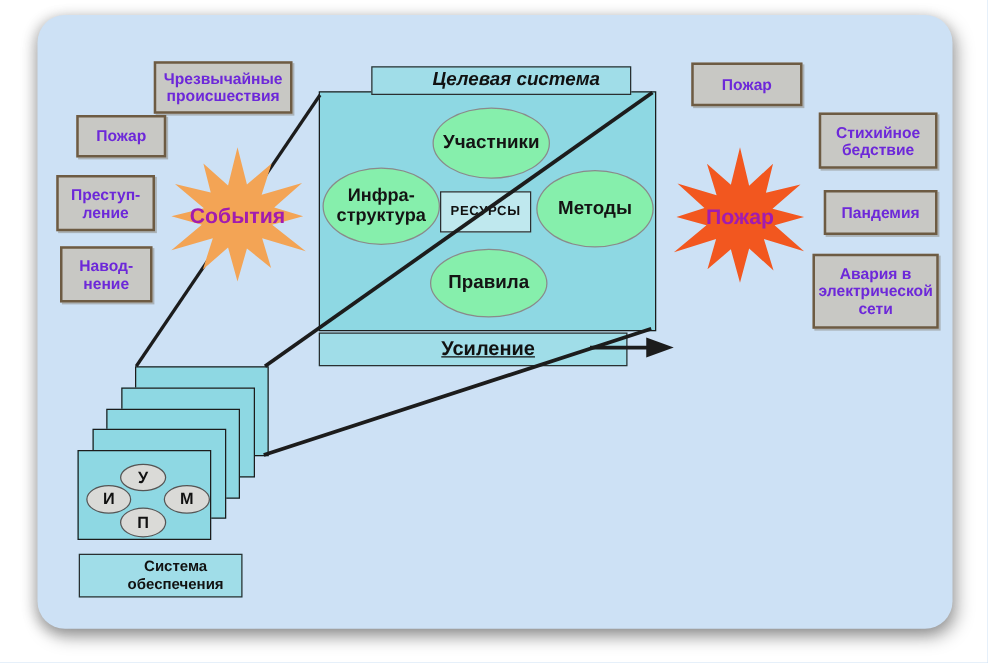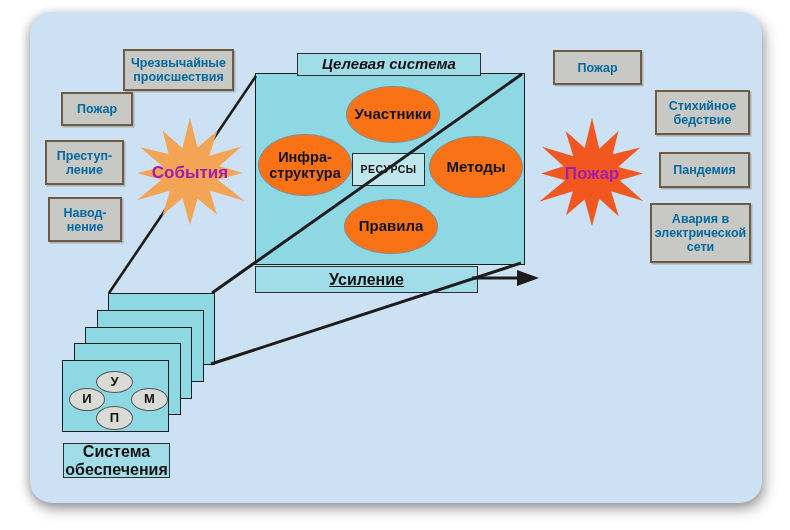--- a/index.html
+++ b/index.html
@@ -10,29 +10,29 @@
   .abs{position:absolute;}
   .lbl{white-space:pre-line;text-align:center;line-height:1.12;}
   #panel{
     left:30px;top:12px;width:732px;height:491px;border-radius:22px;
     background:#cde1f5;box-shadow:3px 6px 14px rgba(0,0,0,.35), -3px 2px 10px rgba(0,0,0,.18);
   }
   .graybox{
     background:#c8c8c4;border:2px solid #6d5b43;
     box-shadow:1.5px 1.5px 0 rgba(90,70,40,.30);
     display:flex;align-items:center;justify-content:center;
-    font-weight:700;font-size:12.5px;color:#0369a1;
+    font-weight:700;font-size:12.5px;color:#6d28d9;
   }
   .cyan{background:#8ed8e3;border:1.6px solid #1c1c1c;}
   .cyanbar{
     background:#a0dde8;border:1.4px solid #2a2f31;
-    display:flex;align-items:center;justify-content:center;font-weight:700;
+    display:flex;align-items:center;justify-content:center;font-weight:700;padding-left:24px;
   }
   .ellipse{
-    background:#f97316;border:1.3px solid #8a8a8a;border-radius:50%;
+    background:#86efac;border:1.3px solid #8a8a8a;border-radius:50%;
     display:flex;align-items:center;justify-content:center;
     font-weight:700;font-size:15px;color:#141414;
   }
   .mini{
     background:#dadad7;border:1.2px solid #555;border-radius:50%;
     display:flex;align-items:center;justify-content:center;
     font-weight:700;font-size:13px;
   }
   .card{background:#8ed8e3;border:1.5px solid #1c1c1c;width:105px;height:70px;}
   .starwrap{display:flex;align-items:center;justify-content:center;}
@@ -57,21 +57,21 @@
       <span class="lbl">И</span>
     </div>
   <div class="abs mini" style="left:68px;top:27px;width:35px;height:21px;">
       <span class="lbl">М</span>
     </div>
   <div class="abs mini" style="left:33px;top:45px;width:35px;height:22px;">
       <span class="lbl">П</span>
     </div>
 </div>
 
-<div class="abs cyanbar lbl" style="left:63px;top:443px;width:105px;height:33px;font-size:16px;">Система
+<div class="abs cyanbar lbl" style="left:63px;top:443px;width:105px;height:33px;font-size:12px;">Система
 обеспечения</div>
 
 <div class="abs cyan" style="left:255px;top:73px;width:268px;height:190px;"></div>
 
 <div class="abs cyanbar lbl" style="left:297px;top:53px;width:182px;height:21px;font-style:italic;font-size:15px;">Целевая система</div>
 
 <div class="abs ellipse" style="left:346px;top:86px;width:92px;height:55px;">
     <span class="lbl">Участники</span>
   </div>
 <div class="abs ellipse" style="left:258px;top:134px;width:92px;height:60px;font-size:14.5px;">

